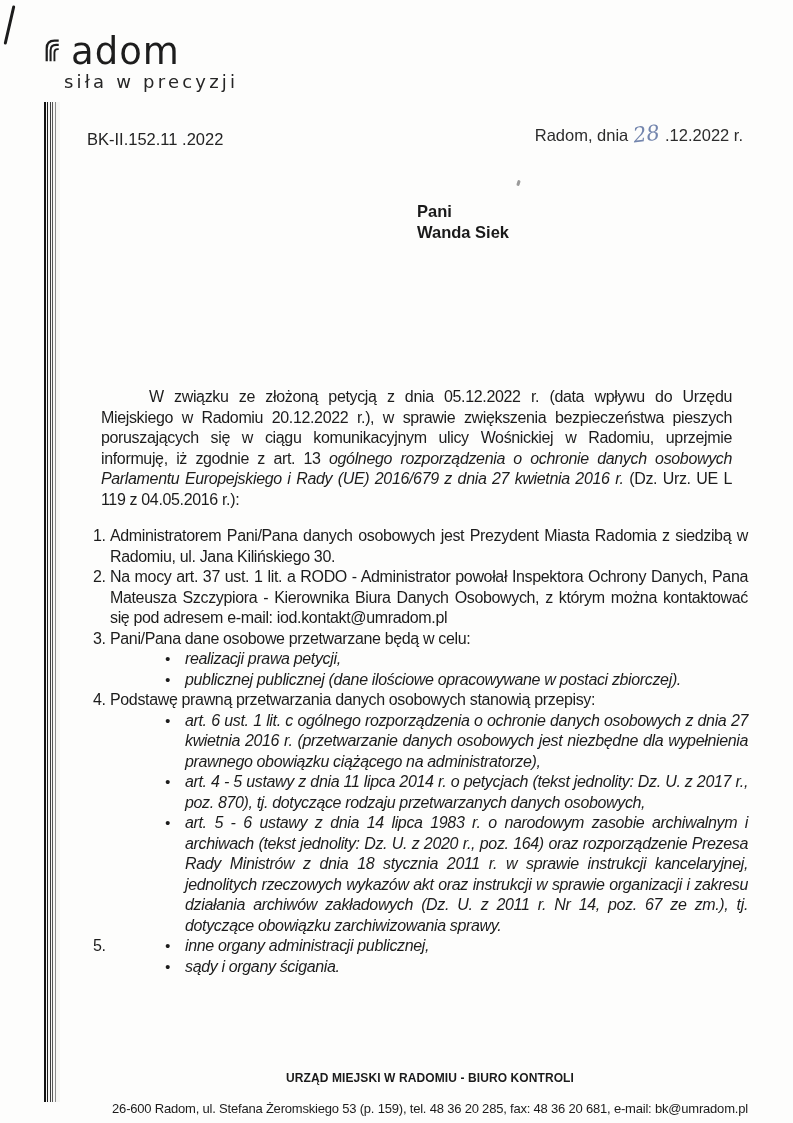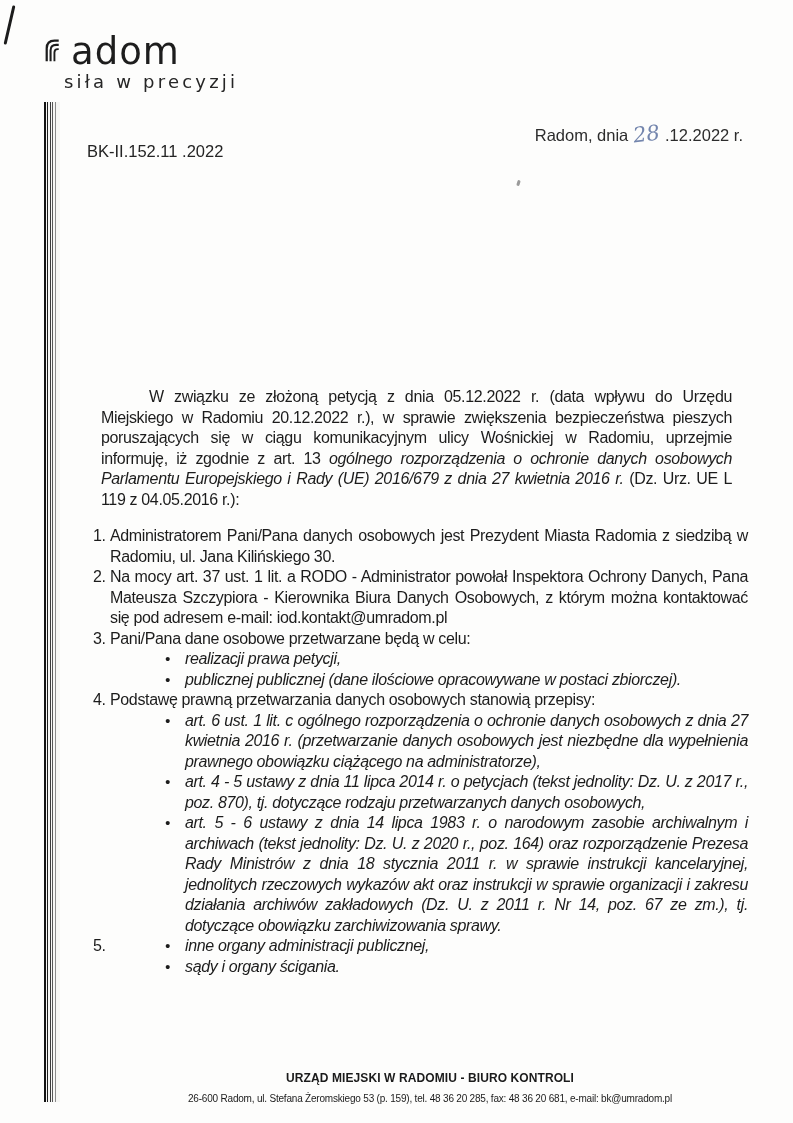--- a/index.html
+++ b/index.html
@@ -44,21 +44,21 @@
     line-height:1; margin-left:1px;
   }
   .logo-tagline {
     font-family:"DejaVu Sans", sans-serif;
     font-size:18px; letter-spacing:3.2px; color:#262626;
     margin-top:1px;
     margin-left:20px;
   }
 
   
-  .ref { position:absolute; left:87px; top:142px; font-size:16.5px; color:#242424; }
+  .ref { position:absolute; left:87px; top:130px; font-size:16.5px; color:#242424; }
   .date-line {
     position:absolute; top:122px; right:50px;
     font-size:16.5px; color:#2c2c2c; white-space:nowrap;
   }
   .handwritten {
     display:inline-block;
     font-family:"DejaVu Serif", serif; font-style:italic;
     font-size:21px; color:var(--handwritten-color, #7385ad);
     transform:rotate(-7deg); margin:0 5px;
   }
@@ -86,21 +86,21 @@
     content:"\2022";
     position:absolute; left:55px; top:0; font-size:15px;
   }
 
   
   .footer {
     position:absolute; left:100px; top:1071px; width:660px;
     text-align:center; color:#1b1b1b;
   }
   .footer-title { font-size:12px; font-weight:bold; letter-spacing:0.1px; }
-  .footer-address { font-size:10px; margin-top:8px; letter-spacing:-0.2px; }
+  .footer-address { font-size:13px; margin-top:16px; letter-spacing:-0.2px; }
 </style>
 </head>
 <body>
 
 <div class="page">
 
   <div class="slash"></div>
   <div class="binding"></div>
   <div class="speck"></div>
 
@@ -115,20 +115,24 @@
       </span>
       <span class="logo-rest">adom</span>
     </div>
     <div class="logo-tagline">siła w precyzji</div>
   </div>
 
   <div class="ref">BK-II.152.11 .2022</div>
 
   <div class="date-line"><span>Radom, dnia</span><span class="handwritten">28</span><span>.12.2022 r.</span></div>
 
+  <div class="addressee">
+    <div>Pani</div>
+    <div>Wanda Siek</div>
+  </div>
 
   <div class="body">
     <p class="intro"><span>W związku ze złożoną petycją z dnia 05.12.2022 r. (data wpływu do Urzędu Miejskiego w Radomiu 20.12.2022 r.), w sprawie zwiększenia bezpieczeństwa pieszych poruszających się w ciągu komunikacyjnym ulicy Wośnickiej w Radomiu, uprzejmie informuję, iż zgodnie z art. 13 </span><span class="it">ogólnego rozporządzenia o ochronie danych osobowych Parlamentu Europejskiego i Rady (UE) 2016/679 z dnia 27 kwietnia 2016 r.</span><span> (Dz. Urz. UE L 119 z 04.05.2016 r.):</span></p>
 
     <ol class="doc-list">
       <li>
         <span class="marker">1.</span>
         <span>Administratorem Pani/Pana danych osobowych jest Prezydent Miasta Radomia z siedzibą w Radomiu, ul. Jana Kilińskiego 30.</span>
       </li>
       <li>

